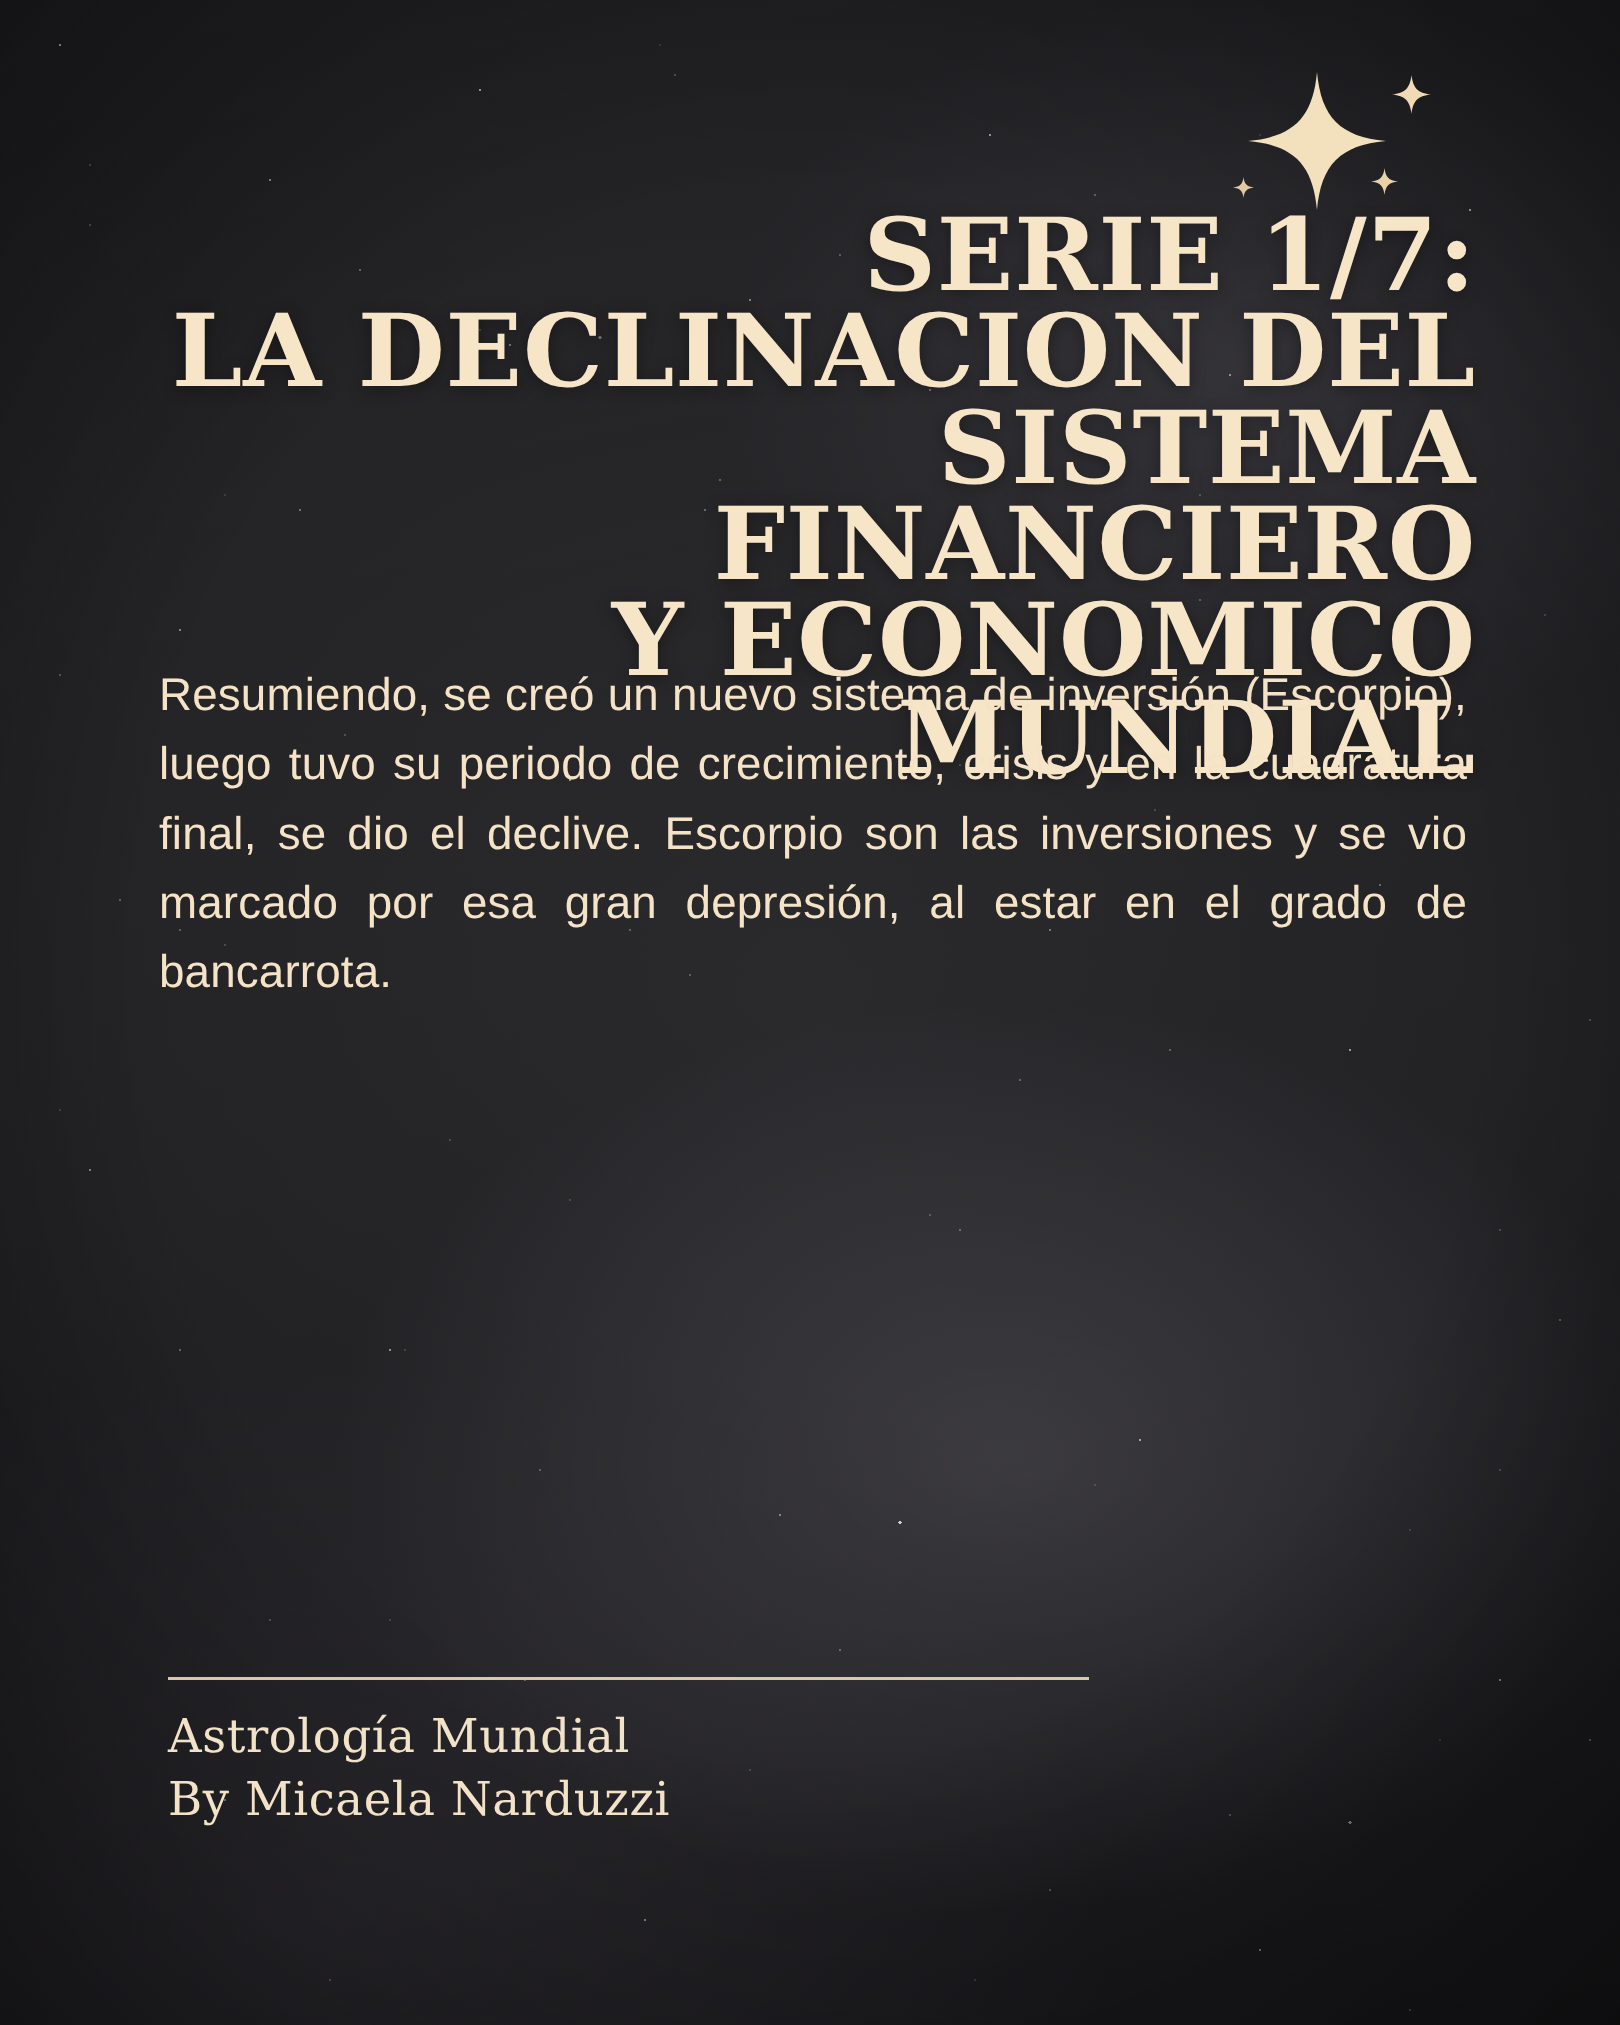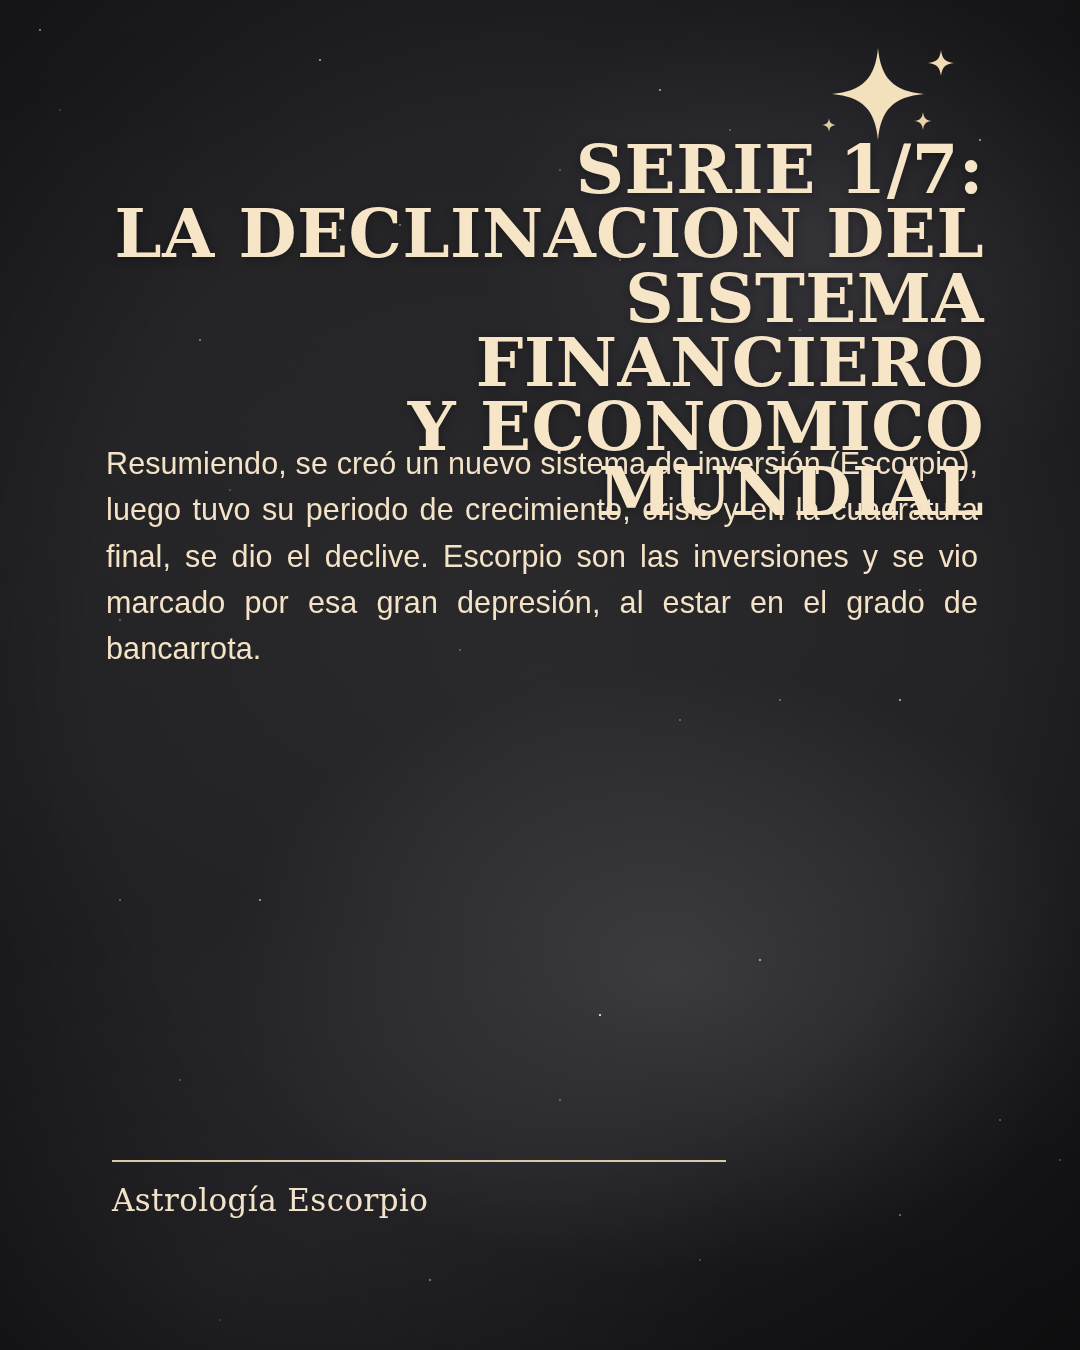--- a/index.html
+++ b/index.html
@@ -181,16 +181,17 @@
 SISTEMA FINANCIERO
 Y ECONOMICO MUNDIAL</h1>
   </div>
 
   <div class="body-wrap">
     <p class="body-text">Resumiendo, se creó un nuevo sistema de inversión (Escorpio), luego tuvo su periodo de crecimiento, crisis y en la cuadratura final, se dio el declive. Escorpio son las inversiones y se vio marcado por esa gran depresión, al estar en el grado de bancarrota.</p>
   </div>
 
   <div class="footer">
     <div class="footer-rule"></div>
-    <div class="footer-line">Astrología Escorpio</div>
+    <div class="footer-line">Astrología Mundial</div>
+    <div class="footer-line">By Micaela Narduzzi</div>
   </div>
 
 </div>
 
 </body></html>

